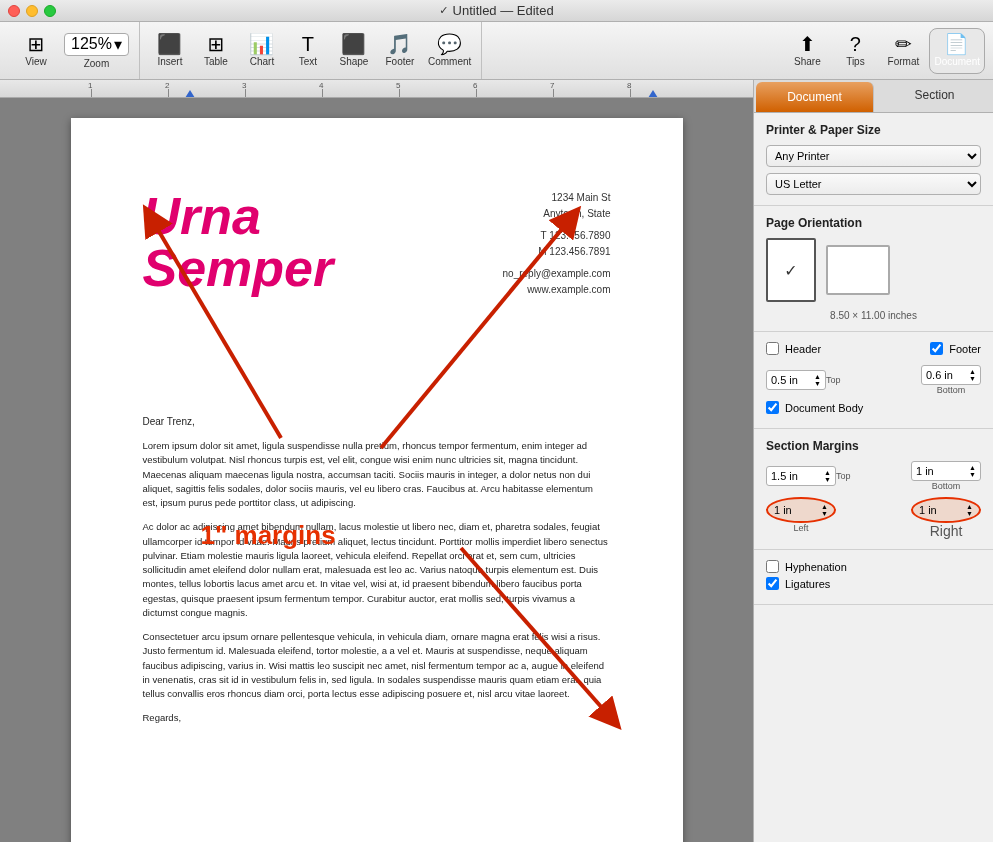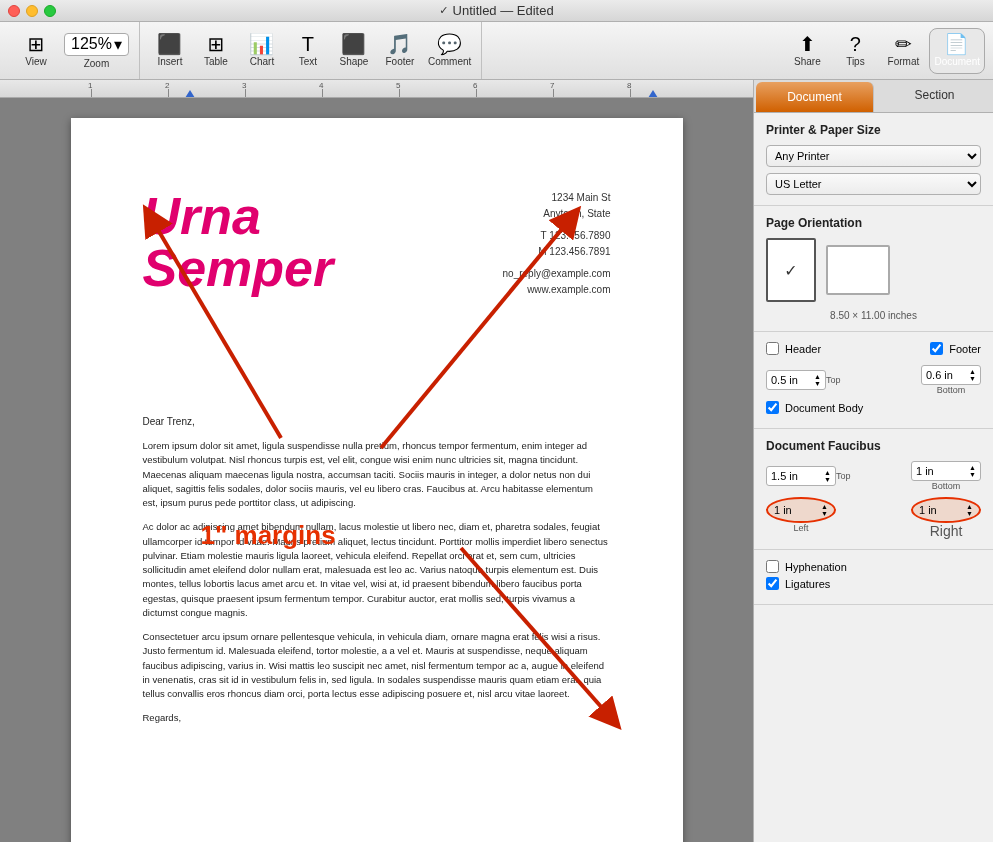--- a/index.html
+++ b/index.html
@@ -472,21 +472,21 @@
           <span style="font-size:9px;color:#555;">Bottom</span>
         </div>
       </div>
       <div class="checkbox-row">
         <input type="checkbox" checked="" style="">
         <span>Document Body</span>
       </div>
     </div>
 
     <div class="panel-section">
-      <div class="panel-section-title">Document Faucibus</div>
+      <div class="panel-section-title">Section Margins</div>
 
       <div style="display:flex;justify-content:space-between;margin-bottom:6px;">
         <div style="display:flex;flex-direction:row;align-items:center;justify-content:space-between;">
           <div style="display:flex;align-items:center;border:1px solid #b0b0b0;border-radius:3px;background:white;padding:2px 4px;width:70px;font-size:11px;">
             <span style="flex:1;">1.5 in</span>
             <span style="display:flex;flex-direction:column;font-size:7px;">
               <span>▲</span>
               <span>▼</span>
             </span>
           </div>

